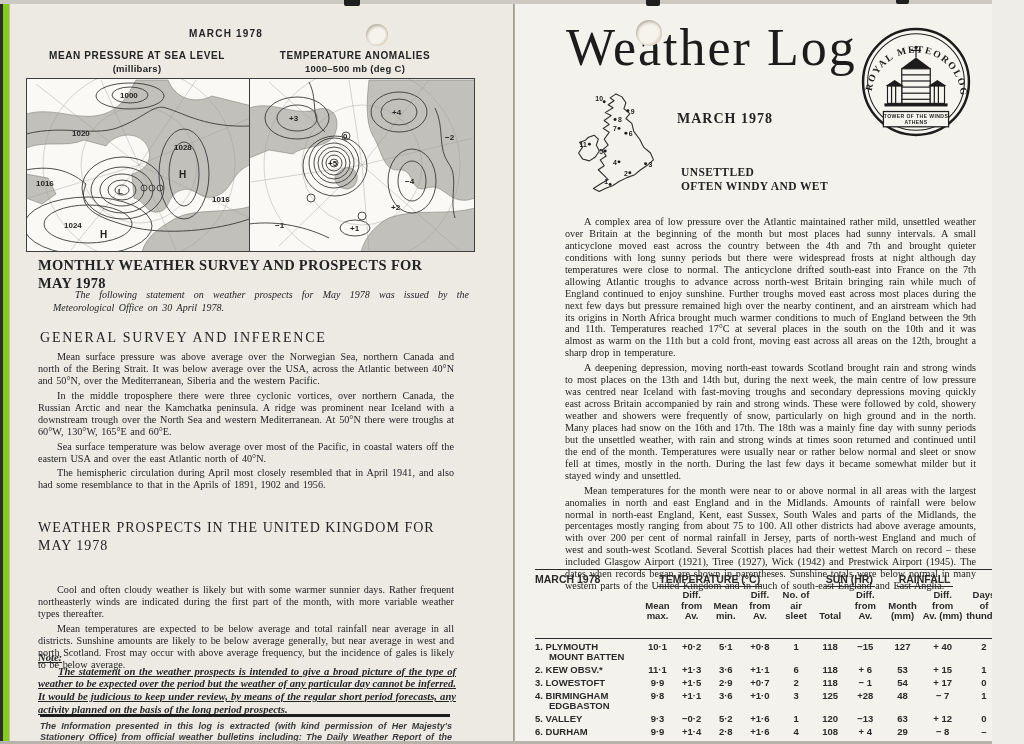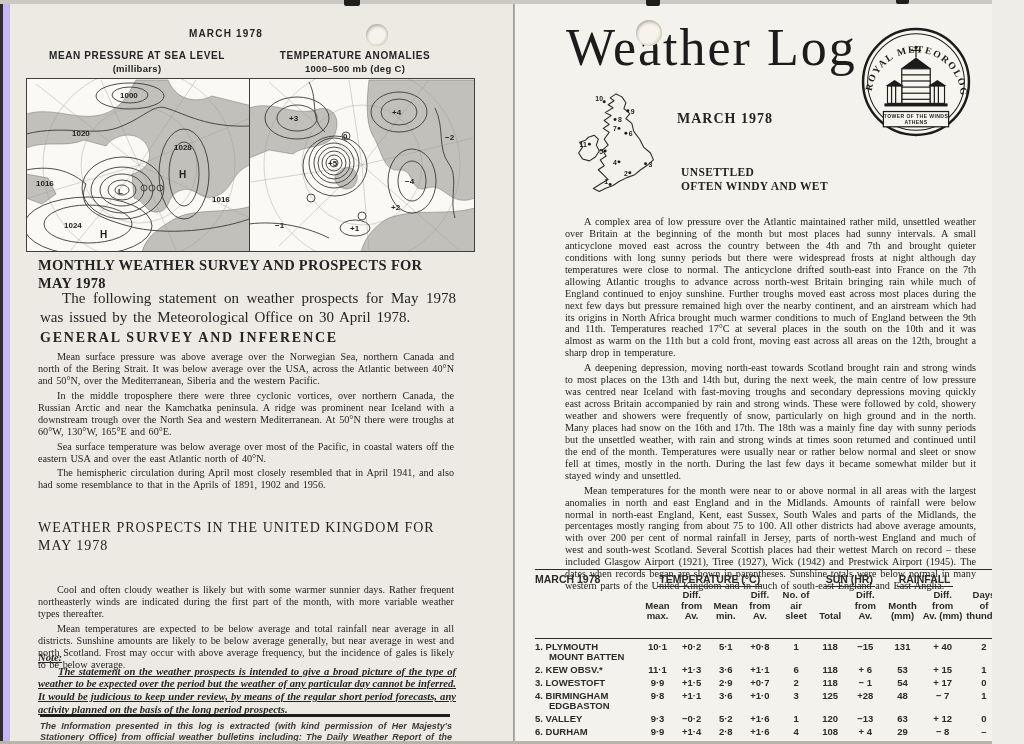--- a/index.html
+++ b/index.html
@@ -1,38 +1,38 @@
 <!DOCTYPE html>
 <html><head>
 <meta charset="utf-8">
 <style>
   html,body{margin:0;padding:0;background:#efede7;}
-  .scan{position:relative;width:992px;height:744px;background:#c4b5fd;overflow:hidden;
+  .scan{position:relative;width:992px;height:744px;background:#84cc16;overflow:hidden;
         font-family:"Liberation Serif",serif;color:#242424;}
   .abs{position:absolute;}
   
   .edge-left1{left:0;top:0;width:3px;height:744px;background:#2e2d2b;}
   .edge-left2{left:9px;top:0;width:1px;height:744px;background:#c2bfb7;}
   .edge-top{left:0;top:0;width:1024px;height:4px;background:#ccc9c2;}
   .edge-bottom{left:0;top:741px;width:1024px;height:3px;background:#b7b4ac;}
   .seam{left:513px;top:0;width:2px;height:744px;background:linear-gradient(90deg,#b3b0a8,#8f8c85,#d6d3cc);}
   .top-dash{top:0;height:6px;background:#1f1f1d;border-radius:0 0 2px 2px;}
   .hole{border-radius:50%;background:radial-gradient(circle at 40% 40%, #f6f3ec 55%, #ddd5c2 72%, #efe9da 85%, #e9e2d0 100%);box-shadow:inset 1px 2px 3px rgba(60,50,30,.35);}
   .curl{width:10px;height:24px;border-right:1.5px solid #8d8a83;border-radius:0 50% 50% 0/0 50% 50% 0;}
   .page-left{left:10px;top:4px;width:503px;height:740px;background:#eceae3;}
   .page-right{left:515px;top:0;width:509px;height:744px;background:#f4f2ec;}
   .pre{white-space:pre-line;}
   p.body{margin:0 0 3px 0;font-size:10.2px;line-height:1.17;text-align:justify;text-indent:19px;word-spacing:1px;}
   
   .lp-month{left:146px;top:29px;width:160px;text-align:center;font:bold 10px/1 "Liberation Sans",sans-serif;letter-spacing:1.2px;}
   .map-title{font:bold 10px/1.25 "Liberation Sans",sans-serif;letter-spacing:.6px;text-align:center;}
   .map-sub{font:bold 9.5px/1.3 "Liberation Sans",sans-serif;letter-spacing:.3px;}
   .lp-h1{left:38px;top:257px;width:420px;font:bold 14.5px/1.22 "Liberation Serif",serif;letter-spacing:.3px;}
-  .lp-intro{left:40px;top:289px;width:416px;font-size:15px;line-height:1.25;text-align:justify;text-indent:22px;word-spacing:2px;}
-  .lp-h2{left:40px;top:330px;font-size:14px;letter-spacing:1.8px;font-weight:bold;}
+  .lp-intro{left:53px;top:289px;width:416px;font-style:italic;font-size:10px;line-height:1.25;text-align:justify;text-indent:22px;word-spacing:2px;}
+  .lp-h2{left:40px;top:330px;font-size:14px;letter-spacing:1.8px;}
   .lp-paras1{left:38px;top:351px;width:416px;}
   .lp-h3{left:38px;top:519px;width:420px;font-size:14px;line-height:1.25;letter-spacing:1px;}
   .lp-paras2{left:38px;top:556px;width:416px;margin-top:28px;}
   .lp-note{left:38px;top:652px;width:418px;font-style:italic;font-weight:bold;font-size:10.6px;line-height:1.2;text-decoration:underline;}
   .lp-note .note-body{text-indent:20px;text-align:justify;margin-top:1px;}
   .lp-rule{left:40px;top:714px;width:410px;height:3px;background:#1d1d1b;}
   .lp-footer{left:40px;top:721px;width:412px;font:bold italic 9px/1.25 "Liberation Sans",sans-serif;text-align:justify;color:#3a3a3a;word-spacing:1.5px;}
   
   .wmap{background:#faf9f5;}
   .wmap .frame{fill:none;stroke:#3f3f3f;stroke-width:1;}
@@ -348,21 +348,21 @@
     <tr>
         <td class="c-name">1. PLYMOUTH
 MOUNT BATTEN</td>
       <td>10·1</td>
           <td>+0·2</td>
           <td>5·1</td>
           <td>+0·8</td>
           <td>1</td>
           <td>118</td>
           <td>−15</td>
-          <td>131</td>
+          <td>127</td>
           <td>+ 40</td>
           <td>2</td>
         </tr>
         <tr>
         <td class="c-name">2. KEW OBSV.*</td>
       <td>11·1</td>
           <td>+1·3</td>
           <td>3·6</td>
           <td>+1·1</td>
           <td>6</td>

